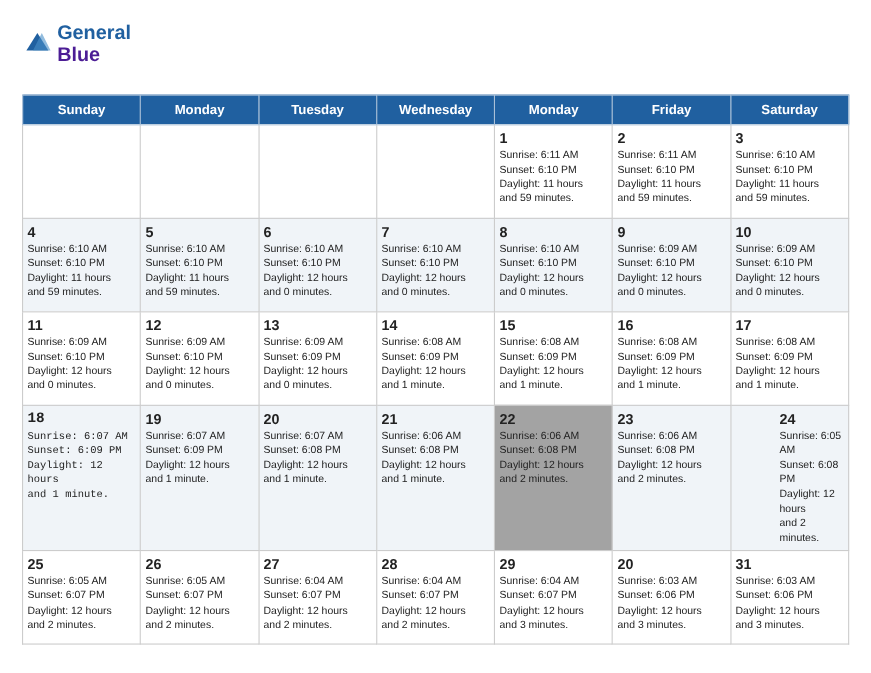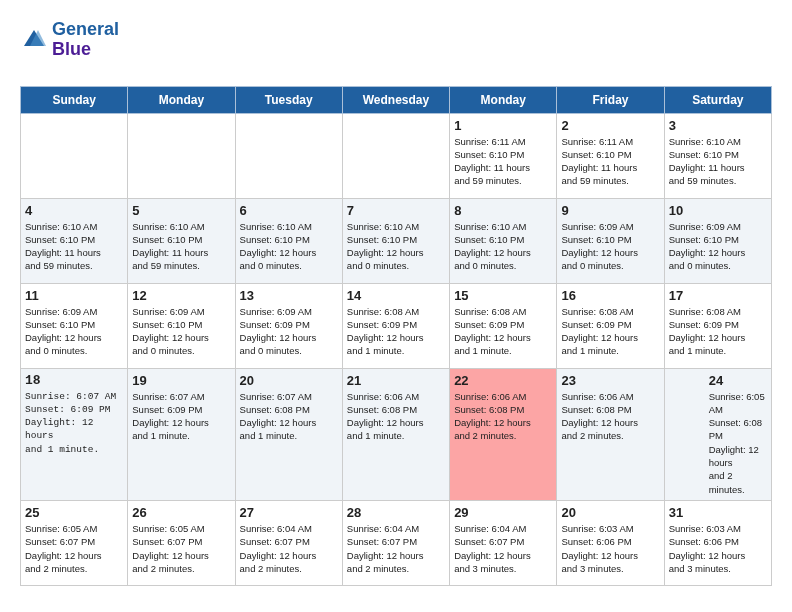--- a/index.html
+++ b/index.html
@@ -276,21 +276,21 @@
 Daylight: 12 hours
 and 1 minute.</div>
         </td>
         <td style="background: rgb(240, 244, 248);">
           <span class="day-num">21</span>
           <div class="cell-info" style="white-space: pre-line;">Sunrise: 6:06 AM
 Sunset: 6:08 PM
 Daylight: 12 hours
 and 1 minute.</div>
         </td>
-        <td style="background: #fca5a5; margin-left: 12px;">
+        <td style="background: #a3a3a3; margin-left: 12px;">
           <span class="day-num">22</span>
           <div class="cell-info" style="white-space: pre-line;">Sunrise: 6:06 AM
 Sunset: 6:08 PM
 Daylight: 12 hours
 and 2 minutes.</div>
         </td>
         <td style="background: rgb(240, 244, 248);">
           <span class="day-num">23</span>
           <div class="cell-info" style="white-space: pre-line;">Sunrise: 6:06 AM
 Sunset: 6:08 PM

